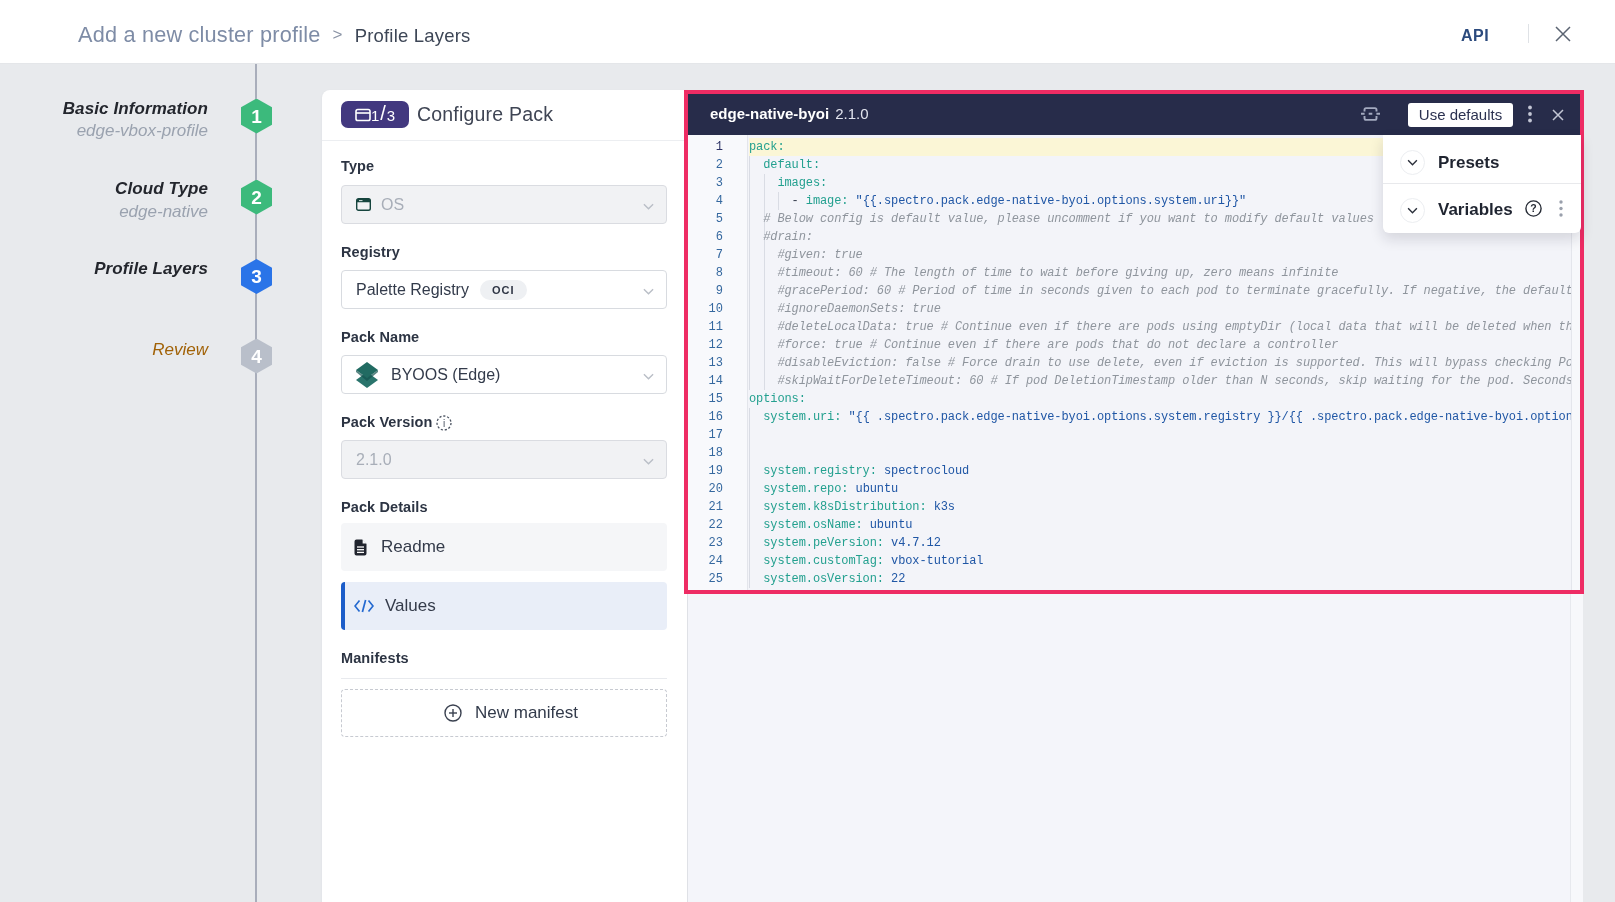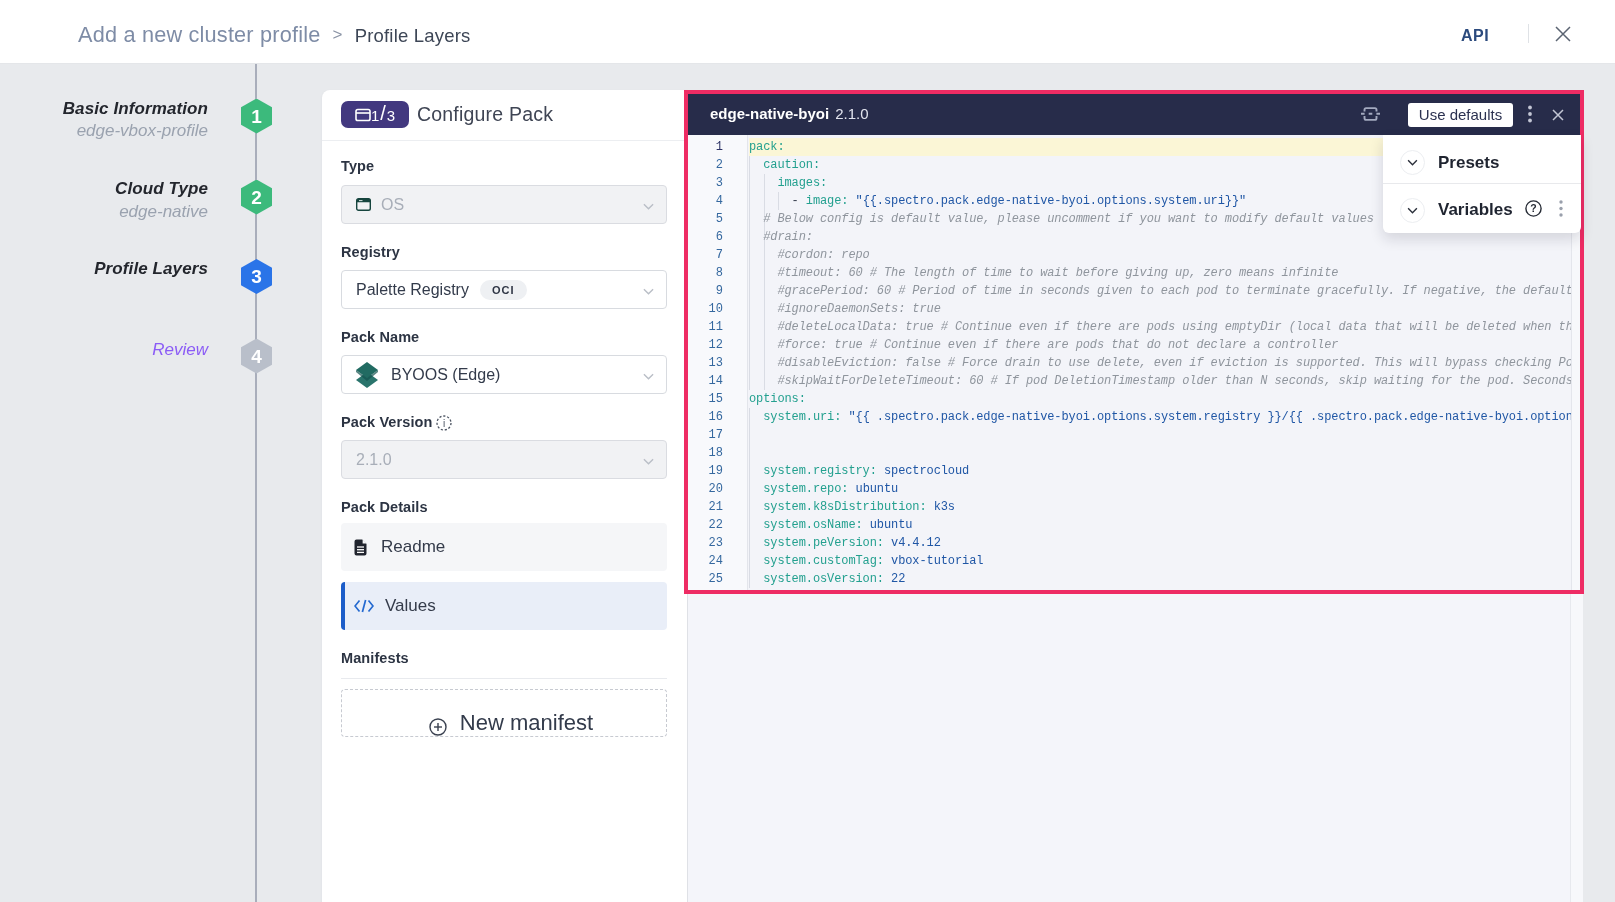--- a/index.html
+++ b/index.html
@@ -39,22 +39,22 @@
 .finput.dis { background:#f1f2f4; border-color:#dadce1; color:#a8aeb8; }
 .chev { position:absolute; right:12px; top:50%; margin-top:-4px; width:11px; height:11px; }
 .pill { background:#eef0f3; border-radius:11px; font-size:11px; font-weight:bold; color:#2e3545;
   letter-spacing:1px; padding:4px 12px; margin-left:11px; }
 .prow { position:absolute; left:19px; width:326px; height:48px; border-radius:4px; display:flex;
   align-items:center; font-size:17px; color:#343b4a; }
 #readme { top:433px; background:#f5f6f8; padding-left:3px; } #readme svg { margin-right:14px; }
 #values { top:492px; background:#e9eef8; border-left:4px solid #1c5dc9; padding-left:9px; }
 #mandiv { position:absolute; left:19px; top:588px; width:326px; height:1px; background:#e8eaee; }
 #newman { position:absolute; left:19px; top:599px; width:326px; height:48px; border:1px dashed #c7cad1;
-  border-radius:4px; display:flex; align-items:flex-end; justify-content:center; gap:13px; padding-left:14px;
-  font-size:22px; color:#333b4b; }
+  border-radius:4px; display:flex; align-items:center; justify-content:center; gap:13px; padding-left:14px;
+  font-size:17px; color:#333b4b; }
 
 
 #edbelow { position:absolute; left:687px; top:594px; width:896px; height:308px; background:#f4f5fa; border-left:1px solid #dfe1e6; }
 #edbelow .strip { position:absolute; right:0; top:0; width:13px; height:100%; background:#f7f8fb;
   border-left:1px solid #e7e9ee; }
 #pinkbox { position:absolute; left:684px; top:90px; width:900px; height:504px; border:4px solid #ee2c64; z-index:20; }
 #edhead { position:absolute; left:0; top:0; width:892px; height:41px; background:#272c4a; }
 #edtitle { position:absolute; left:22px; top:11px; font-size:15px; color:#fff; font-weight:bold; }
 #edtitle .ver { font-weight:normal; color:#e2e4ee; margin-left:6px; }
 #usedef { position:absolute; left:720px; top:9px; width:105px; height:24px; background:#fff; border-radius:3px;
@@ -93,21 +93,21 @@
     <path d="M2 2 L16 16 M16 2 L2 16" stroke="#5b6472" stroke-width="1.5" fill="none"></path>
   </svg>
 </div>
 
 <div id="rail"></div>
 <div class="steplab" style="top:99px;"><span class="t1">Basic Information</span></div>
 <div class="steplab" style="top:121px;"><span class="t2">edge-vbox-profile</span></div>
 <div class="steplab" style="top:179px;"><span class="t1">Cloud Type</span></div>
 <div class="steplab" style="top:202px;"><span class="t2">edge-native</span></div>
 <div class="steplab" style="top:259px;"><span class="t1">Profile Layers</span></div>
-<div class="steplab" style="top:340px;"><span class="t2" style="color:#8b5cf6;">Review</span></div>
+<div class="steplab" style="top:340px;"><span class="t2" style="color:#a16207;">Review</span></div>
 <div class="hex" style="top:98.5px; background:#3cba7c;">1</div>
 <div class="hex" style="top:179.5px; background:#3cba7c;">2</div>
 <div class="hex" style="top:259px; background:#2a74e8;">3</div>
 <div class="hex" style="top:338.5px; background:#b9bfca;">4</div>
 
 <div id="panel">
   <div id="badge">
     <svg width="16" height="14" viewBox="0 0 16 14">
         <rect x="1" y="1.5" width="14" height="11" rx="1.8" fill="none" stroke="#fff" stroke-width="1.6"></rect>
         <line x1="1" y1="5" x2="15" y2="5" stroke="#fff" stroke-width="1.6"></line>
@@ -239,42 +239,42 @@
 17
 18
 19
 20
 21
 22
 23
 24
 25</pre>
 <pre id="code"><span class="k">pack:</span>
-  <span class="k">caution:</span>
+  <span class="k">default:</span>
     <span class="k">images:</span>
       - <span class="k">image:</span> <span class="v">"{{.spectro.pack.edge-native-byoi.options.system.uri}}"</span>
   <span class="c"># Below config is default value, please uncomment if you want to modify default values</span>
   <span class="c">#drain:</span>
-    <span class="c">#cordon: repo</span>
+    <span class="c">#given: true</span>
     <span class="c">#timeout: 60 # The length of time to wait before giving up, zero means infinite</span>
     <span class="c">#gracePeriod: 60 # Period of time in seconds given to each pod to terminate gracefully. If negative, the default value specified in the pod will be used.</span>
     <span class="c">#ignoreDaemonSets: true</span>
     <span class="c">#deleteLocalData: true # Continue even if there are pods using emptyDir (local data that will be deleted when the node is drained)</span>
     <span class="c">#force: true # Continue even if there are pods that do not declare a controller</span>
     <span class="c">#disableEviction: false # Force drain to use delete, even if eviction is supported. This will bypass checking PodDisruptionBudgets, use with caution.</span>
     <span class="c">#skipWaitForDeleteTimeout: 60 # If pod DeletionTimestamp older than N seconds, skip waiting for the pod. Seconds must be greater than 0 to skip.</span>
 <span class="k">options:</span>
   <span class="k">system.uri:</span> <span class="v">"{{ .spectro.pack.edge-native-byoi.options.system.registry }}/{{ .spectro.pack.edge-native-byoi.options.system.repo }}:{{ .spectro.pack.edge-native-byoi.options.system.peVersion }}"</span>
 
 
   <span class="k">system.registry:</span> <span class="v">spectrocloud</span>
   <span class="k">system.repo:</span> <span class="v">ubuntu</span>
   <span class="k">system.k8sDistribution:</span> <span class="v">k3s</span>
   <span class="k">system.osName:</span> <span class="v">ubuntu</span>
-  <span class="k">system.peVersion:</span> <span class="v">v4.4.12</span>
+  <span class="k">system.peVersion:</span> <span class="v">v4.7.12</span>
   <span class="k">system.customTag:</span> <span class="v">vbox-tutorial</span>
   <span class="k">system.osVersion:</span> <span class="v">22</span></pre>
     <div id="strip2"></div>
   </div>
 </div>
 
 <div id="dropdown">
   <div class="row" style="top:0;">
     <div class="ccirc" style="left:17px; top:15px;">
         <svg width="11" height="7" viewBox="0 0 12 8">

